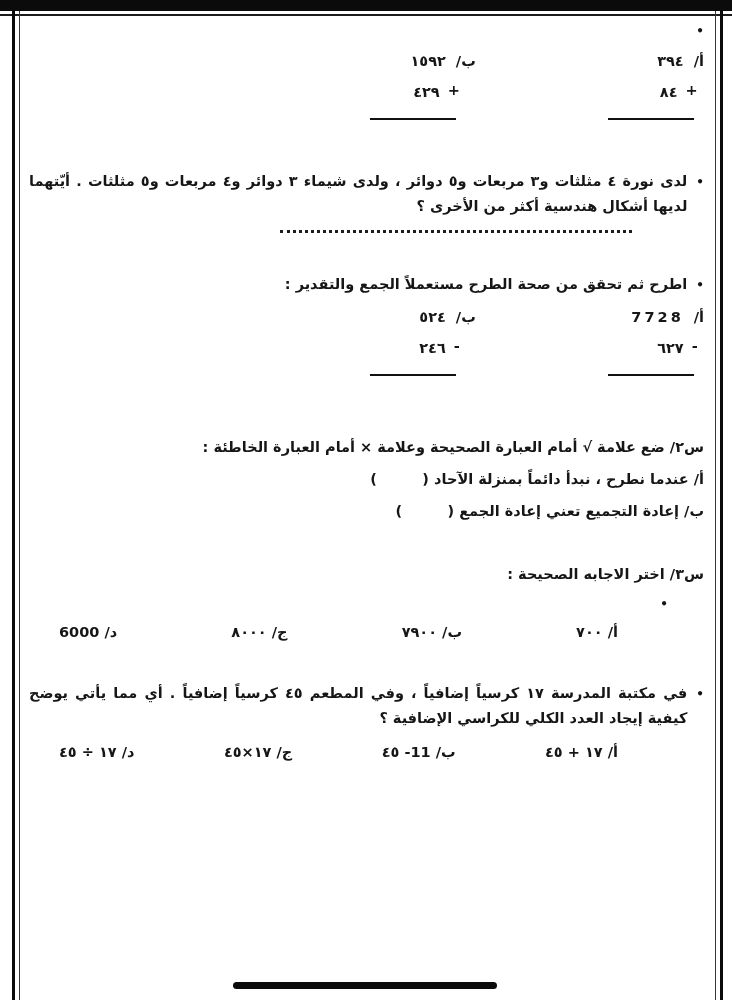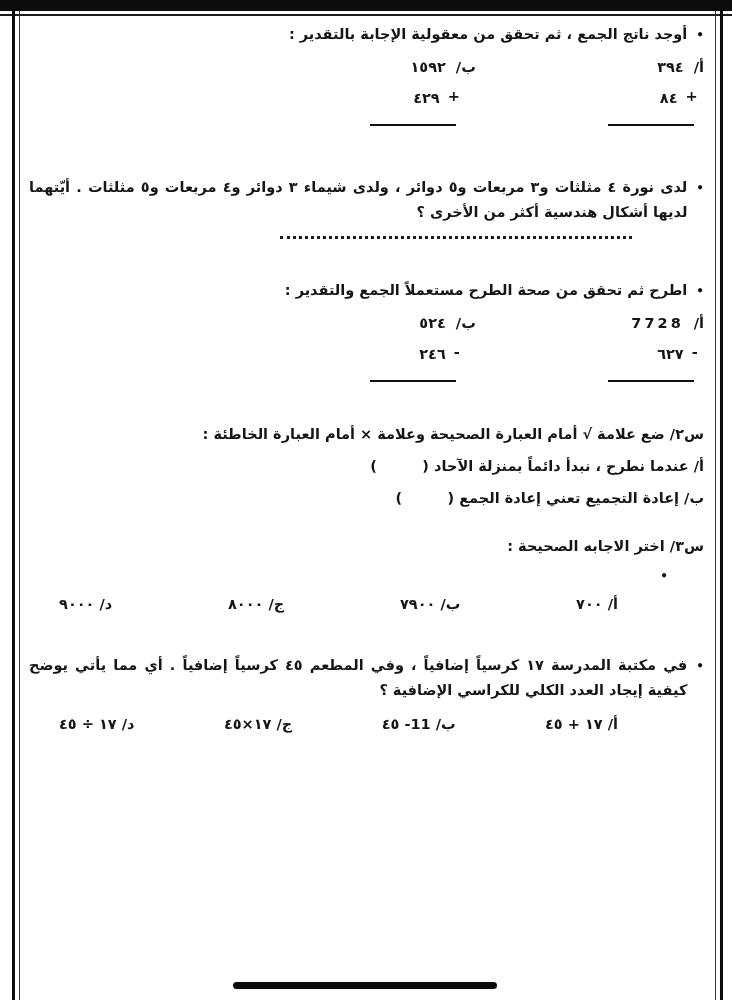--- a/index.html
+++ b/index.html
@@ -44,24 +44,24 @@
   .answer-line {
     margin-top: 16px; width: 86px; height: 0;
     border-top: 2px solid #111; align-self: flex-start; margin-right: -10px;
   }
 
   .sec-shapes { margin-top: 49px; }
   .dots { margin-top: 11px; margin-right: 72px; width: 352px; height: 0; border-top: 3px dotted #1d1d1d; }
 
   .sec-sub { margin-top: 41px; }
 
-  .q2 { margin-top: 36px; }
+  .q2 { margin-top: 55px; }
   .q2 .line { line-height: 32px; }
 
-  .q3 { margin-top: 22px; }
+  .q3 { margin-top: 37px; }
   .q3-sub { margin-top: 10px; padding-right: 36px; line-height: 20px; }
   .options-row {
     display: flex; justify-content: space-between;
     padding-right: 86px; padding-left: 30px;
     margin-top: 7px; line-height: 22px; white-space: nowrap;
   }
   .sec-chairs { margin-top: 38px; }
   .options-row2 { margin-top: 10px; }
 </style>
 </head>
@@ -73,21 +73,20 @@
 <div class="frame-side left-inner"></div>
 <div class="frame-side right-outer"></div>
 <div class="frame-side right-inner"></div>
 <div class="footer-rule"></div>
 
 <div class="content">
 
   <div class="sec-add">
     <div class="bullet-line">
       <span class="bullet">•</span>
-      <span class="hdr">أوجد ناتج الجمع ، ثم تحقق من معقولية الإجابة بالتقدير :</span>
     </div>
     <div class="problems problems-row">
       <div class="problem">
         <span class="plabel">أ/</span>
         <div class="pcol">
           <span class="num">٣٩٤</span>
           <span class="oprow">
             <span>+</span>
             <span class="num">٨٤</span>
           </span>
@@ -156,21 +155,21 @@
   <div class="q3">
     <div class="hdr">س٣/ اختر الاجابه الصحيحة :</div>
 
     <div class="bullet-line q3-sub">
       <span class="bullet">•</span>
     </div>
     <div class="options-row">
       <span>أ/ ٧٠٠</span>
       <span>ب/ ٧٩٠٠</span>
       <span>ج/ ٨٠٠٠</span>
-      <span>د/ ٩٠٠٠</span>
+      <span>د/ 6000</span>
     </div>
 
     <div class="bullet-line sec-chairs">
       <span class="bullet">•</span>
       <div class="para">في مكتبة المدرسة ١٧ كرسياً إضافياً ، وفي المطعم ٤٥ كرسياً إضافياً . أي مما يأتي يوضح كيفية إيجاد العدد الكلي للكراسي الإضافية ؟</div>
     </div>
     <div class="options-row options-row2">
       <span>أ/ ١٧ + ٤٥</span>
       <span>ب/ 11- ٤٥</span>
       <span>ج/ ١٧×٤٥</span>

